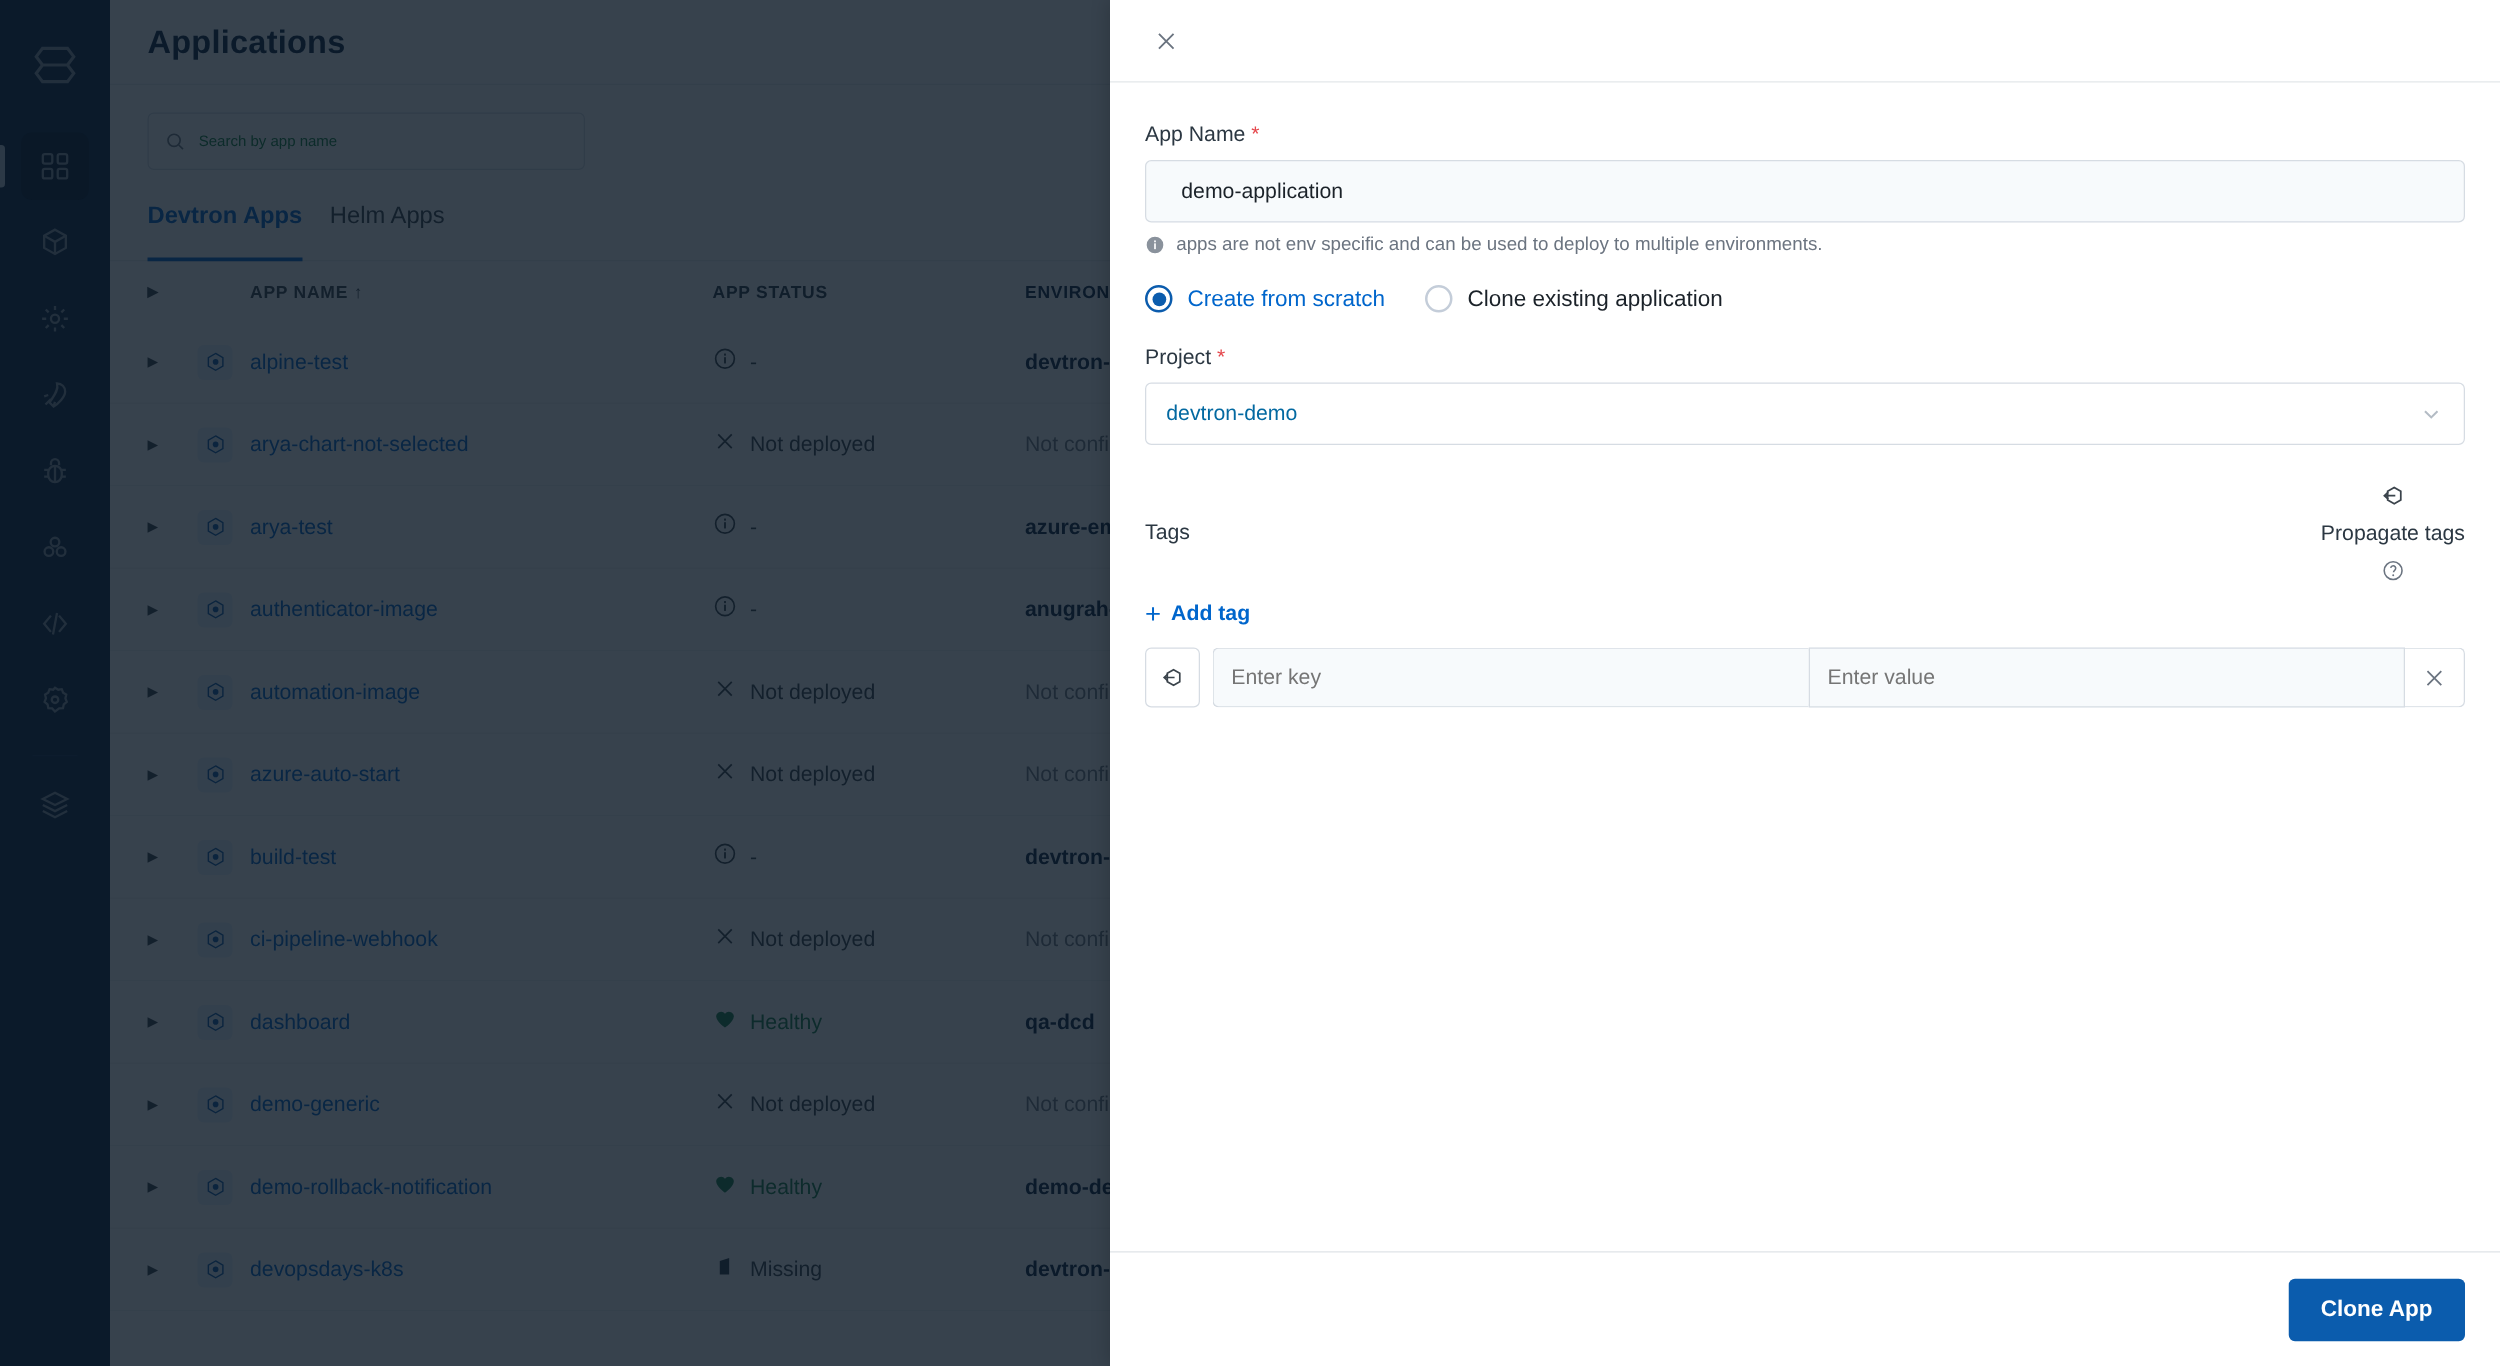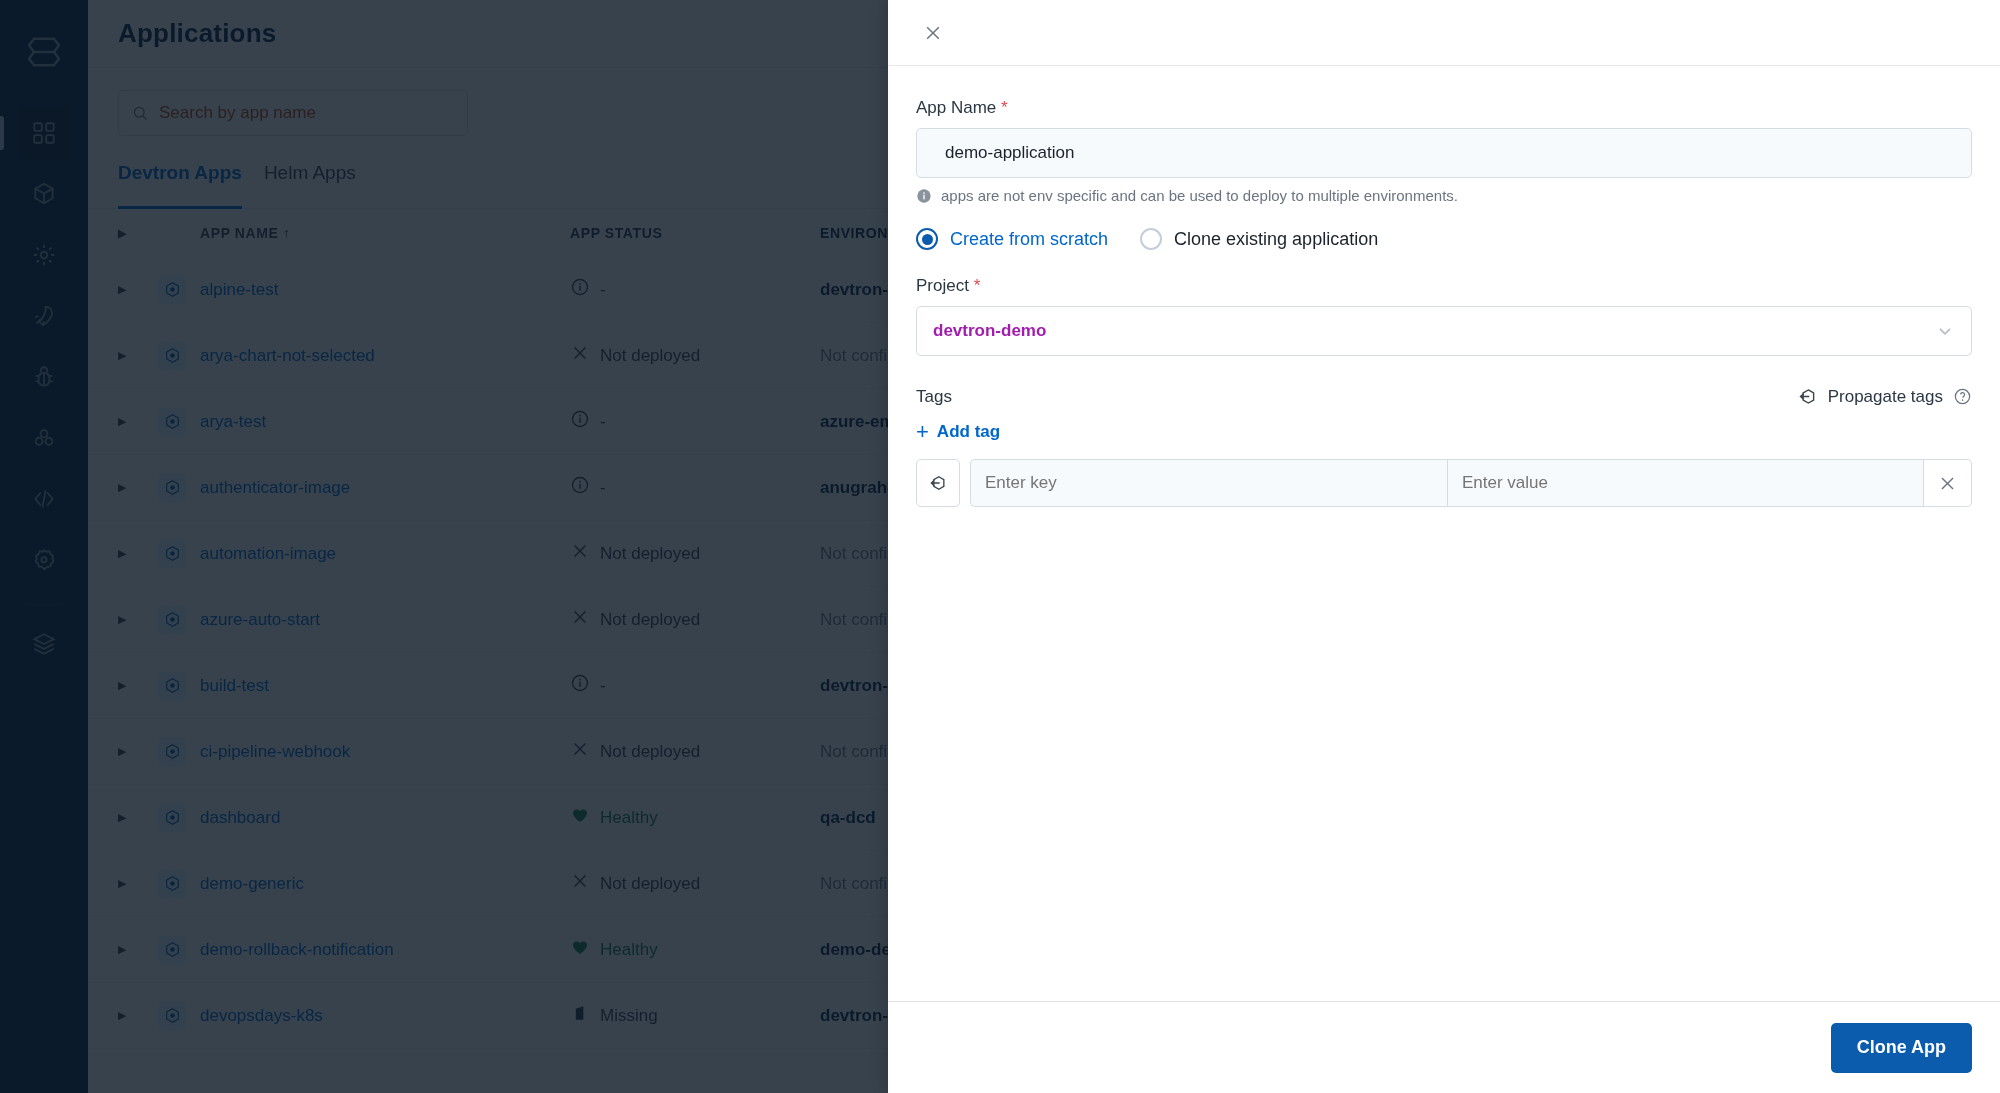--- a/index.html
+++ b/index.html
@@ -42,21 +42,21 @@
     padding: 0 30px; border-bottom: 1px solid #e9ecef;
   }
   .page-title { font-size: 26px; font-weight: 600; color: #0b2341; letter-spacing: .2px; }
 
   .search-wrap { padding: 22px 30px 0 30px; }
   .search-box {
     width: 350px; height: 46px; border: 1px solid #d6dce3; border-radius: 5px;
     display: flex; align-items: center; padding: 0 12px; gap: 10px;
     background: #fff;
   }
-  .search-box span.ph { color: #c2410c; font-size: 17px; text-align: center; }
+  .search-box span.ph { color: #15803d; font-size: 12px; text-align: center; }
 
   .tabs { display: flex; gap: 22px; padding: 26px 30px 0 30px; border-bottom: 1px solid #e9ecef; }
   .tab { font-size: 19px; padding-bottom: 24px; color: #3b444c; position: relative; }
   .tab.active { color: #0066cc; font-weight: 600; }
   .tab.active::after {
     content: ""; position: absolute; left: 0; right: 0; bottom: -1px;
     height: 3px; background: #0066cc;
   }
 
   
@@ -117,28 +117,28 @@
     width: 22px; height: 22px; border-radius: 50%; border: 2px solid #c4cdd9;
     display: flex; align-items: center; justify-content: center; background: #fff;
   }
   .radio.on { border-color: #0b5cad; }
   .radio.on::after { content:""; width: 11px; height: 11px; border-radius: 50%; background: #0b5cad; }
   .radio-opt.sel .lbl { color: #0066cc; }
   .lbl { color: #1b2229; }
 
   .select-input {
     width: 100%; height: 50px; border: 1px solid #d6dce3; border-radius: 5px;
-    background: #fff; font-size: 17px; color: #a21caf;
-    padding: 0 16px; display: flex; align-items: center; font-weight: bold;
+    background: #fff; font-size: 17px; color: #0369a1;
+    padding: 0 16px; display: flex; align-items: center;
   }
   .select-input .val { flex: 1; }
 
   .tags-head { display: flex; align-items: center; margin-top: 30px; }
   .tags-label { font-size: 17px; color: #2b3742; flex: 1; }
-  .propagate { display: flex; align-items: center; gap: 10px; font-size: 17px; color: #2b3742; }
+  .propagate { display: flex; align-items: center; gap: 10px; font-size: 17px; color: #2b3742; flex-direction: column; }
 
   .add-tag { display: flex; align-items: center; gap: 8px; margin-top: 14px; color: #0066cc; font-size: 17px; font-weight: 600; }
   .plus { font-size: 22px; font-weight: 400; line-height: 1; }
 
   .tag-row { display: flex; align-items: stretch; margin-top: 16px; height: 48px; }
   .tag-icon-btn {
     width: 44px; border: 1px solid #d6dce3; border-radius: 5px; background: #fff;
     display: flex; align-items: center; justify-content: center; margin-right: 10px;
   }
   .tag-key, .tag-val {

